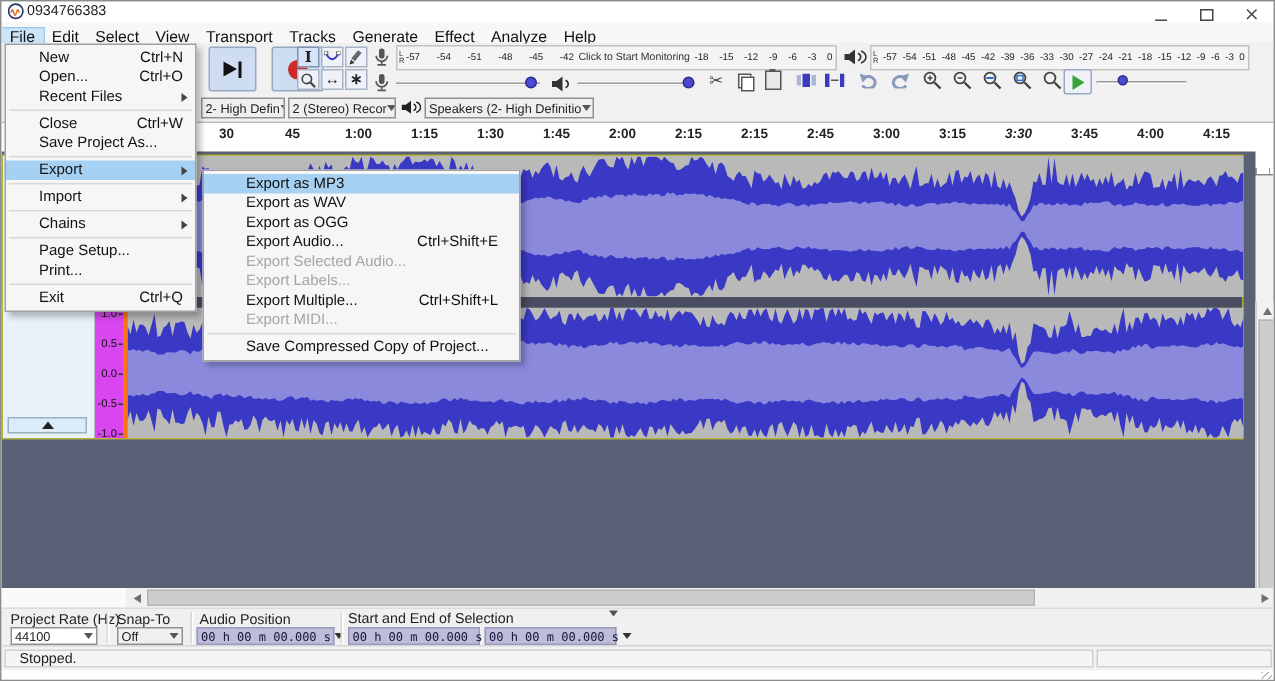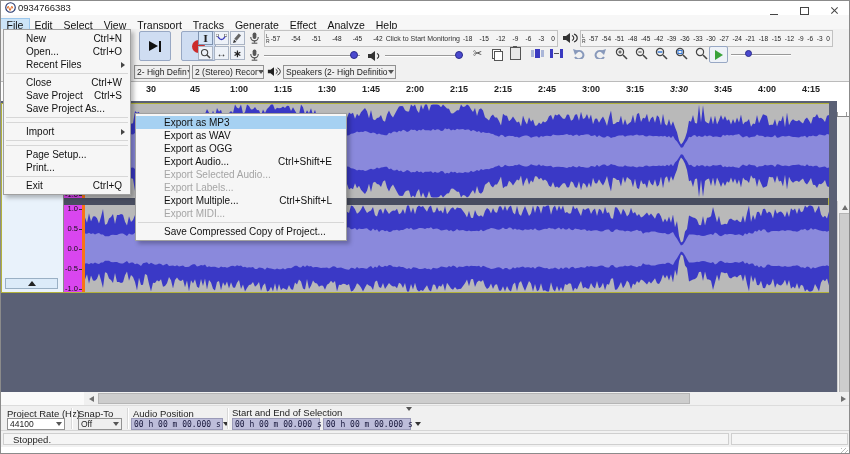--- a/index.html
+++ b/index.html
@@ -482,38 +482,42 @@
         <span class="msub"></span>
       </div>
       <div class="msep-wrap">
         <div class="msep"></div>
       </div>
       <div class="menu-row">
         <span class="ml">Close</span>
         <span class="ma">Ctrl+W</span>
       </div>
       <div class="menu-row">
-        <span class="ml">Save Project</span>
-        <span class="ma">Ctrl+S</span>
-      </div>
-      <div class="menu-row">
         <span class="ml">Save Project As...</span>
       </div>
       <div class="msep-wrap">
         <div class="msep"></div>
+      </div>
+      <div class="menu-row hl">
+        <span class="ml">Export</span>
+        <span class="msub"></span>
       </div>
       <div class="msep-wrap">
         <div class="msep"></div>
       </div>
       <div class="menu-row">
         <span class="ml">Import</span>
         <span class="msub"></span>
       </div>
       <div class="msep-wrap">
         <div class="msep"></div>
+      </div>
+      <div class="menu-row">
+        <span class="ml">Chains</span>
+        <span class="msub"></span>
       </div>
       <div class="msep-wrap">
         <div class="msep"></div>
       </div>
       <div class="menu-row">
         <span class="ml">Page Setup...</span>
       </div>
       <div class="menu-row">
         <span class="ml">Print...</span>
       </div>

